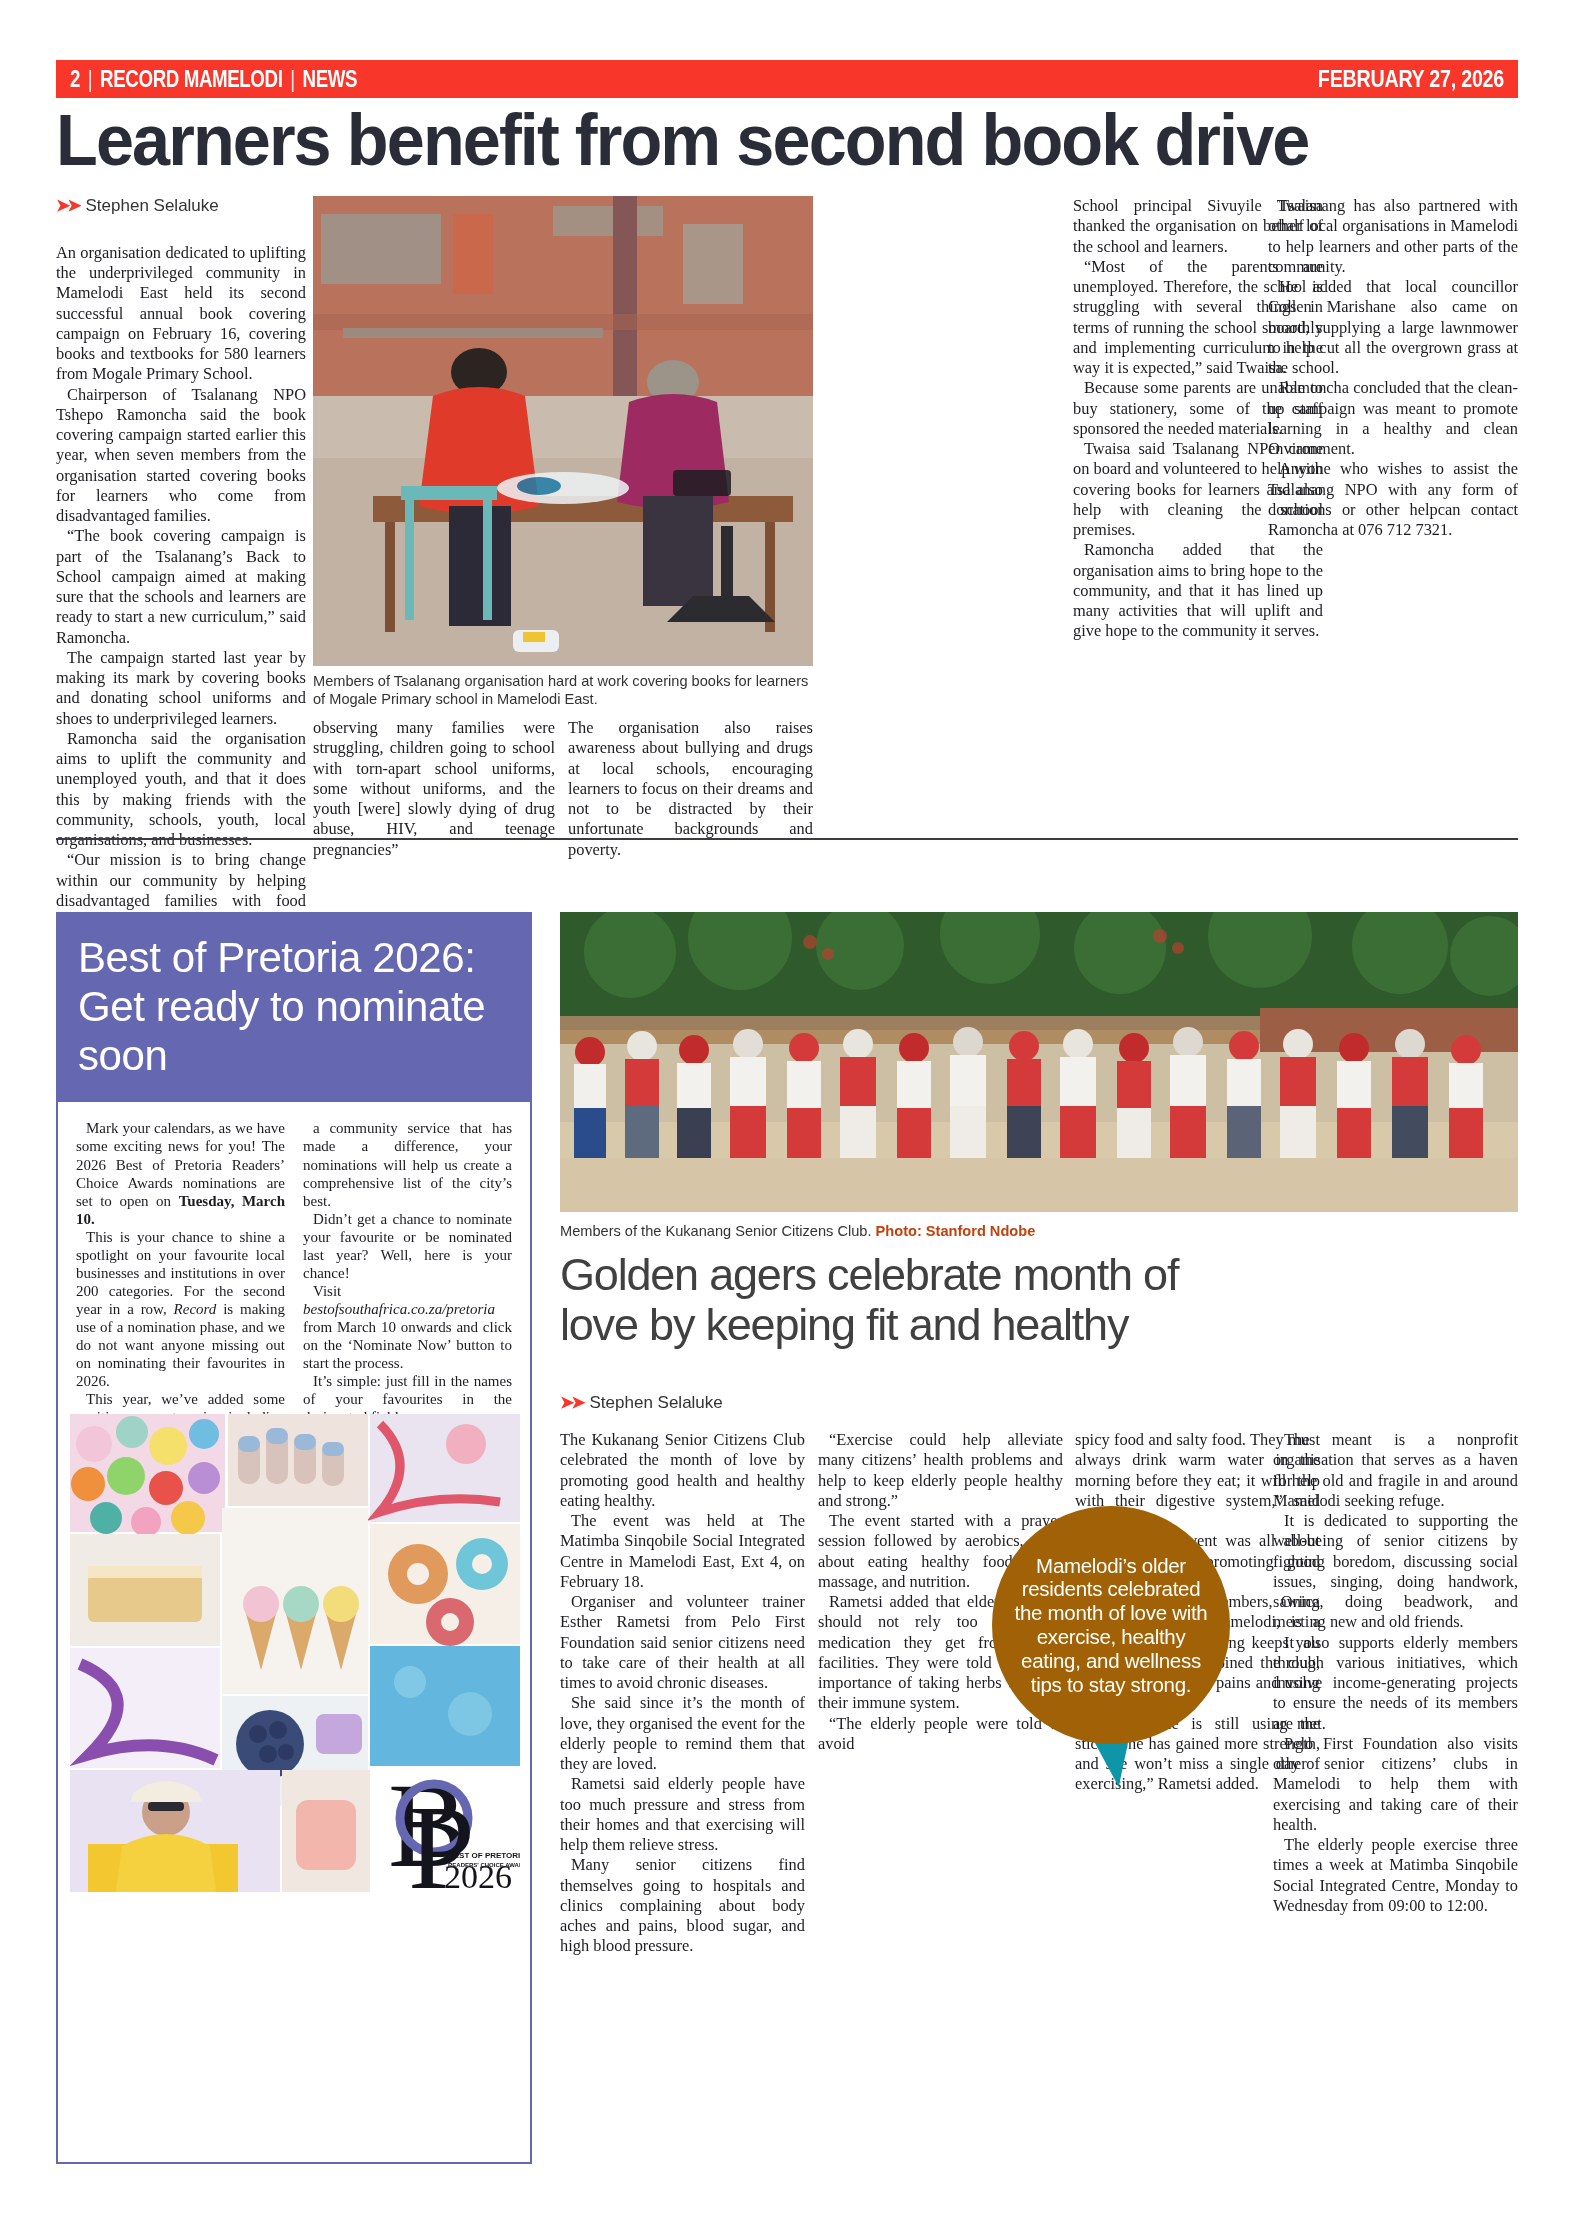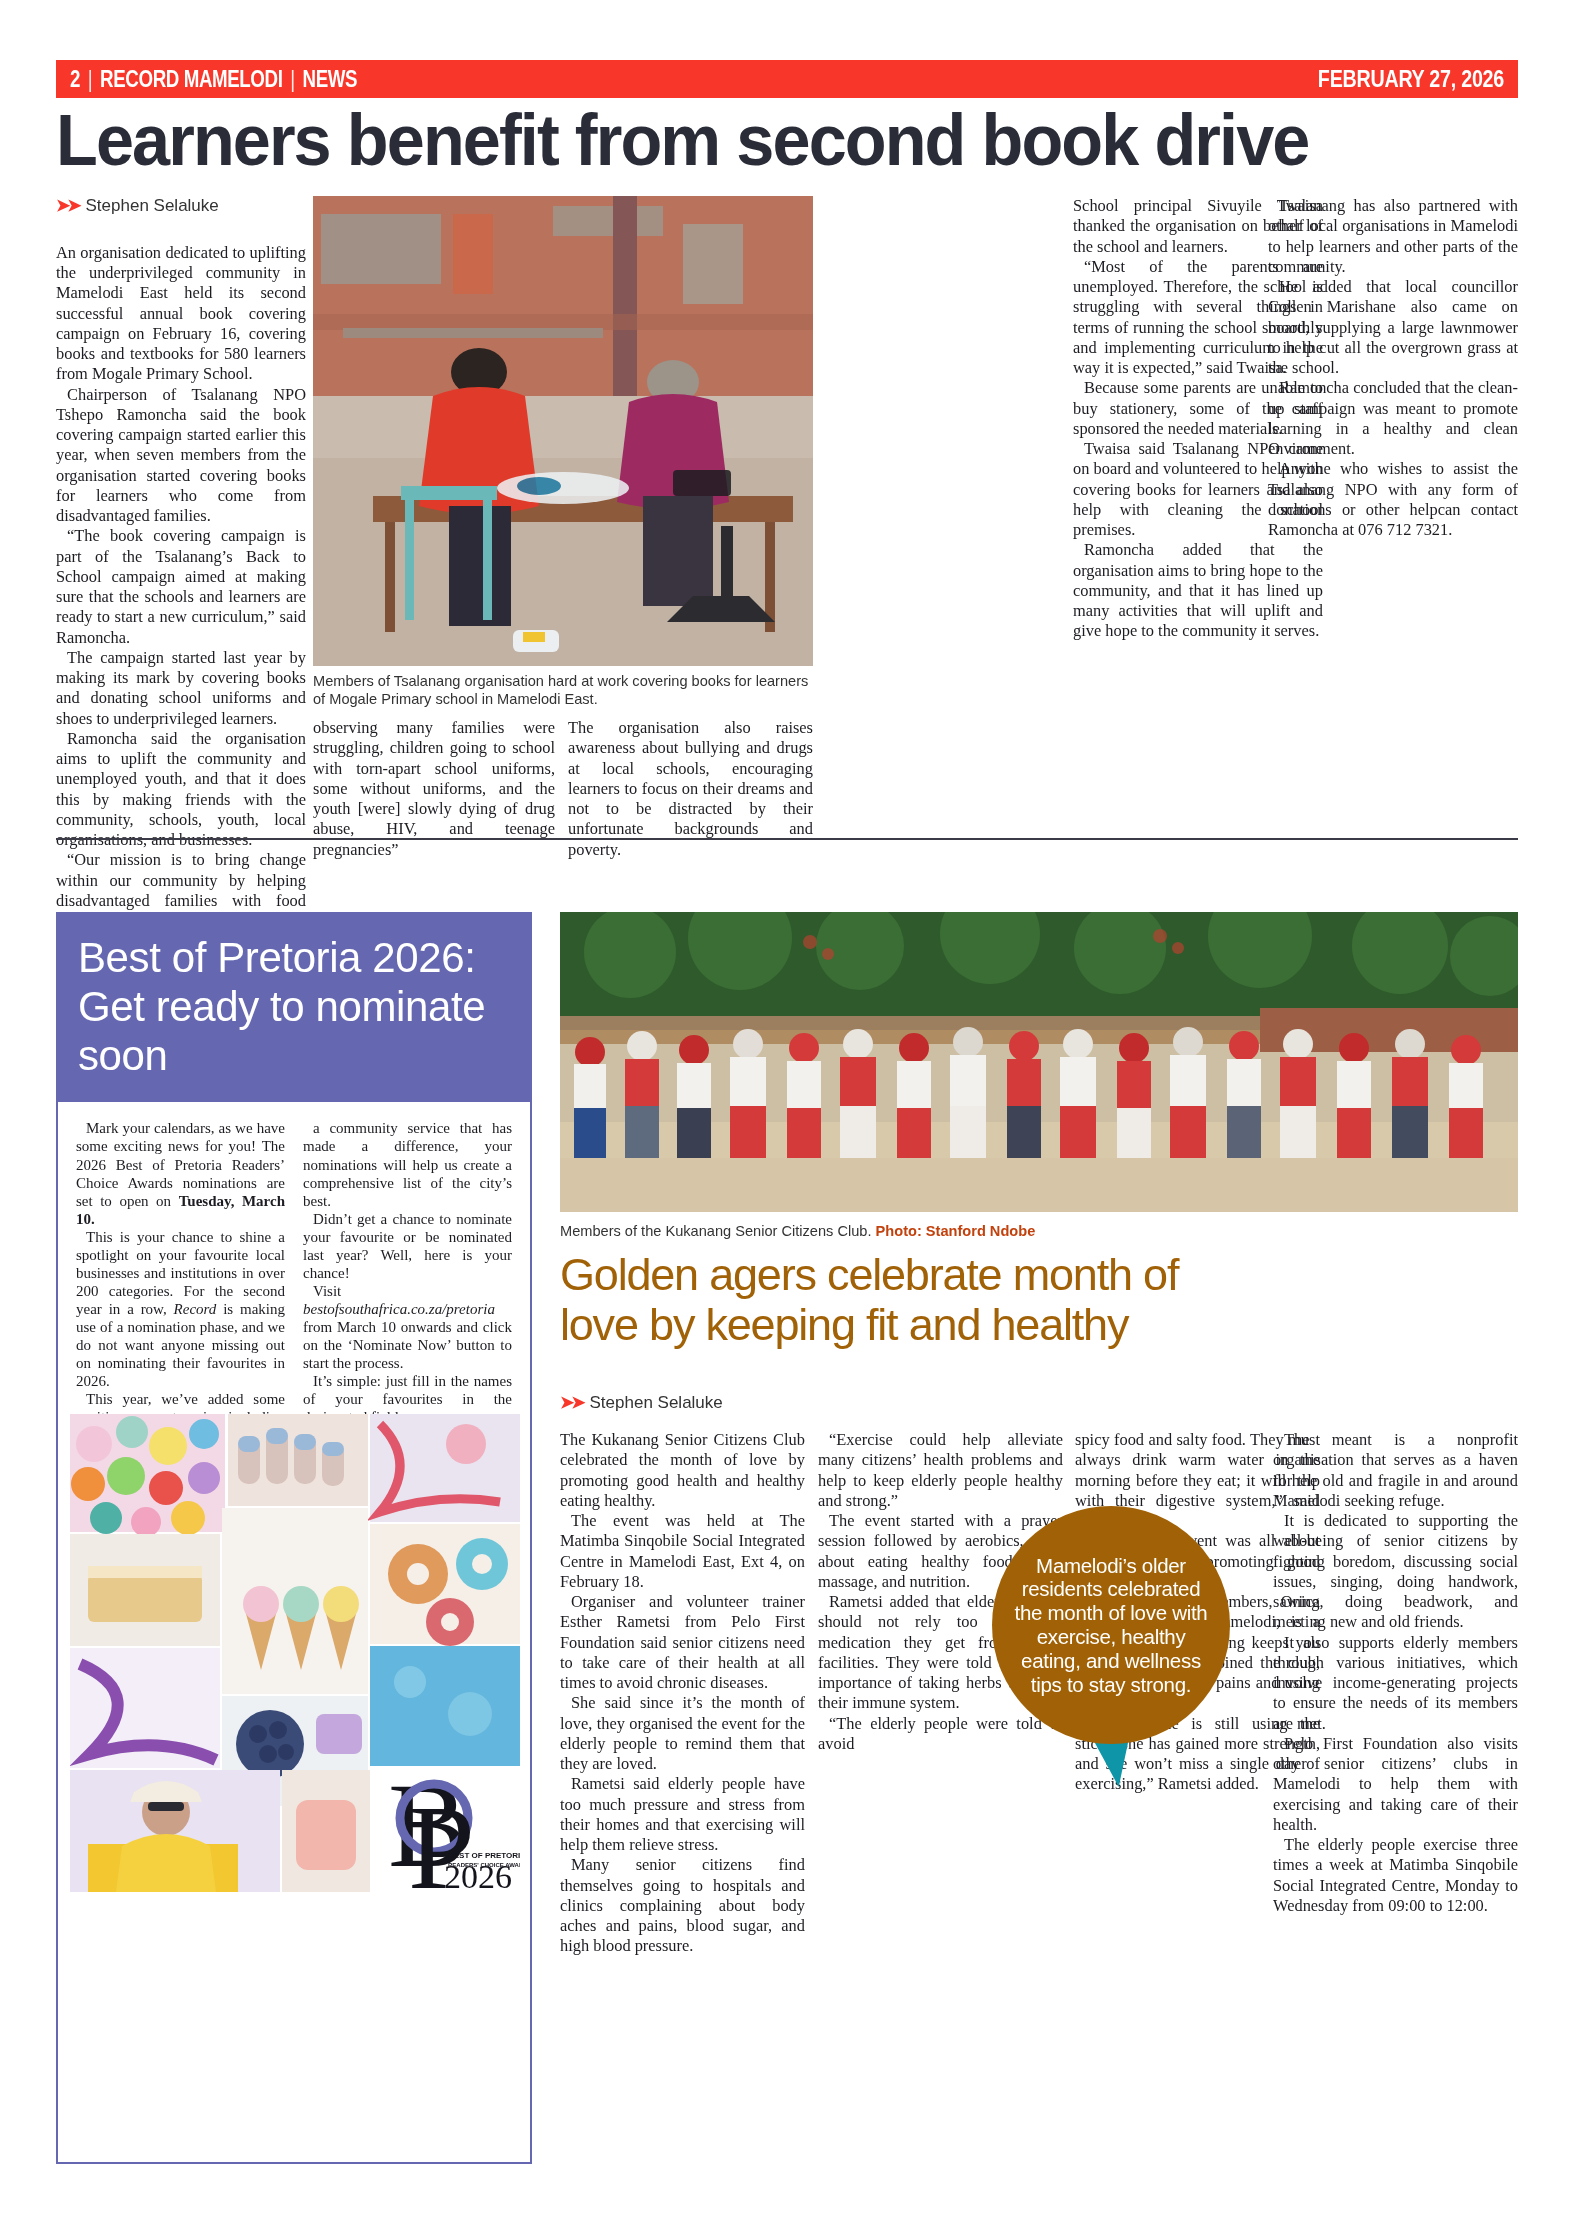--- a/index.html
+++ b/index.html
@@ -99,21 +99,21 @@
   .photo2 {
     position: absolute; left: 560px; top: 912px; width: 958px; height: 300px;
     overflow: hidden;
   }
   #cap2 { position: absolute; left: 560px; top: 1222px; width: 958px; }
 
   .headline-2 {
     position: absolute; left: 560px; top: 1250px; width: 962px;
     font-family: "Liberation Sans", sans-serif;
     font-weight: 400; font-size: 45px; line-height: 1.1;
-    color: #a16207; letter-spacing: -1.2px;
+    color: #404040; letter-spacing: -1.2px;
   }
   #a2byline { position: absolute; left: 560px; top: 1392px; }
 
   #a2c1 { position: absolute; left: 560px; top: 1430px; width: 245px; }
   #a2c2 { position: absolute; left: 818px; top: 1430px; width: 245px; }
   #a2c3 { position: absolute; left: 1075px; top: 1430px; width: 245px; }
   #a2c4 { position: absolute; left: 1273px; top: 1430px; width: 245px; }
 
   
   .bubble {

